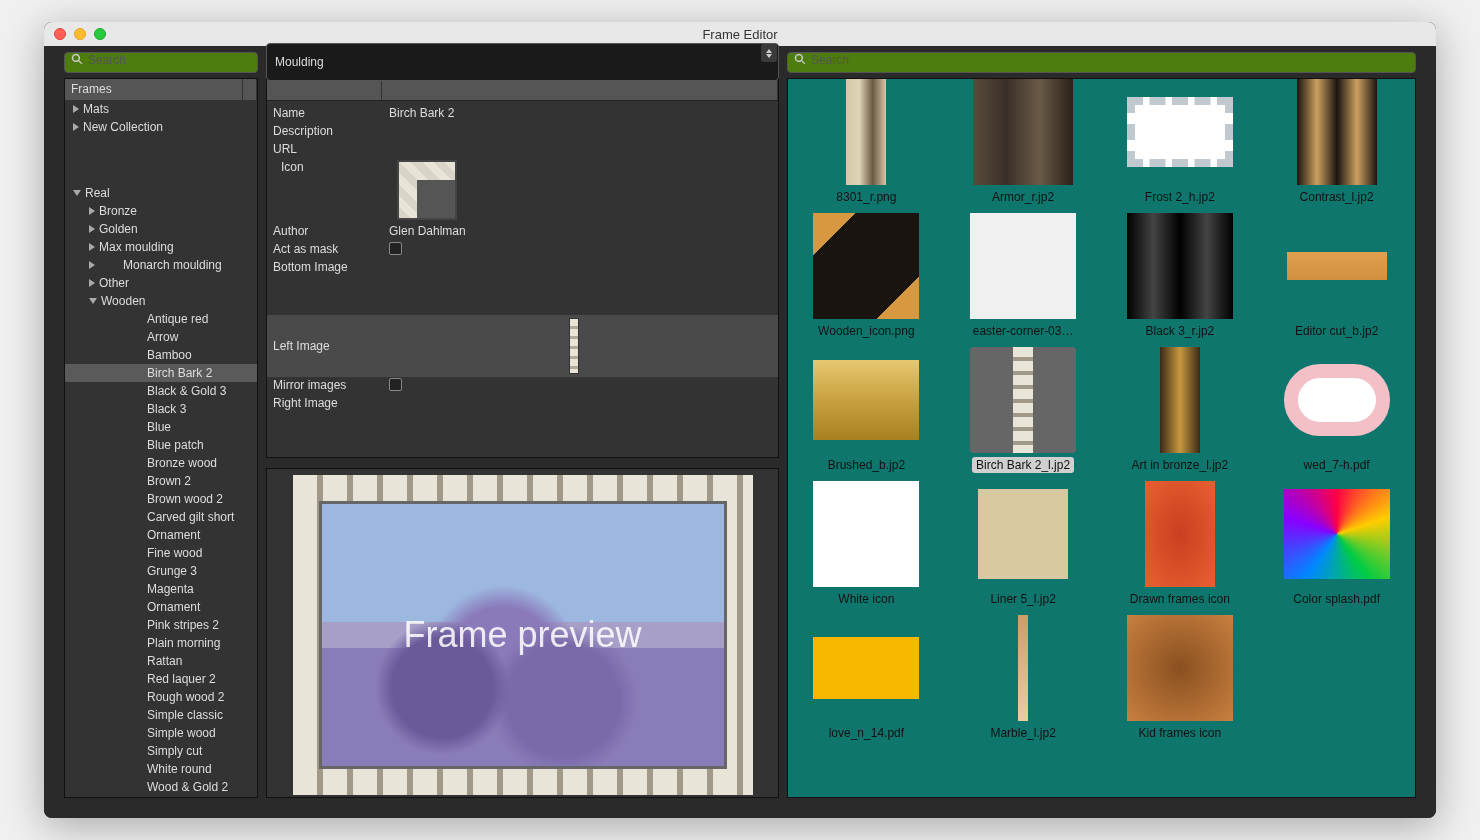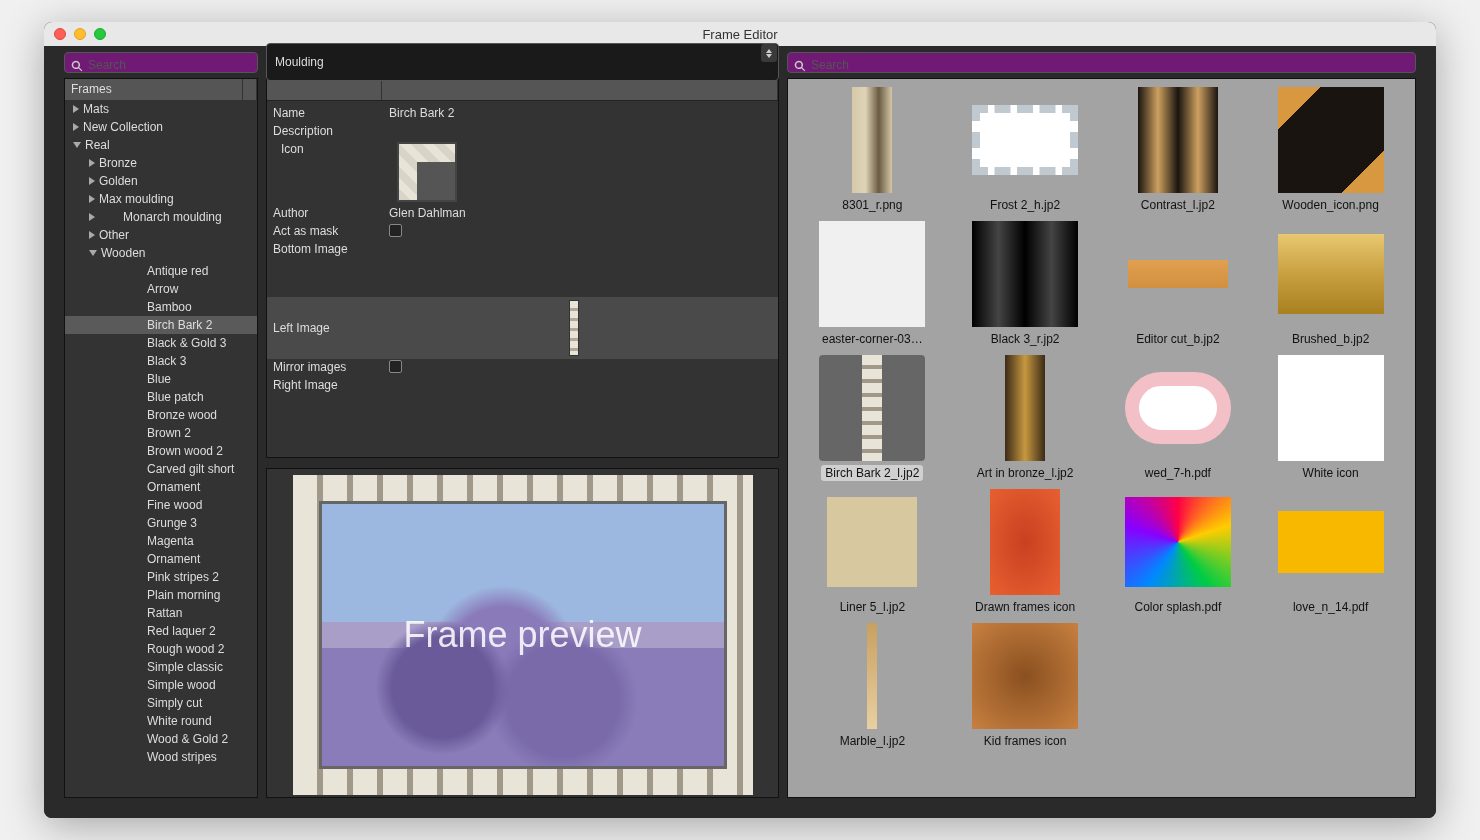--- a/index.html
+++ b/index.html
@@ -6,21 +6,21 @@
 body { background: #f0f0f0; width: 1480px; height: 840px; overflow: hidden; display: flex; align-items: center; justify-content: center; }
 .window { width: 1392px; height: 796px; background: #2a2a2a; border-radius: 8px; box-shadow: 0 8px 40px rgba(0,0,0,0.3); overflow: hidden; display: flex; flex-direction: column; }
 .titlebar { height: 24px; background: #e8e8e8; display: flex; align-items: center; padding: 0 10px; position: relative; }
 .traffic { display: flex; gap: 8px; }
 .tl { width: 12px; height: 12px; border-radius: 50%; }
 .tl.red { background: #ff5f56; border: 0.5px solid #e0443e; }
 .tl.yellow { background: #ffbd2e; border: 0.5px solid #dea123; }
 .tl.green { background: #27c93f; border: 0.5px solid #1aab29; }
 .titletext { position: absolute; left: 50%; transform: translateX(-50%); font-size: 13px; color: #333; }
 .toolbar { height: 32px; background: #2a2a2a; display: flex; gap: 8px; padding: 6px 20px; align-items: center; }
-.search { flex: 0 0 194px; height: 21px; background: #701a75; border: 1px solid #555; border-radius: 4px; display: flex; align-items: flex-end; padding: 0 6px; gap: 5px; }
+.search { flex: 0 0 194px; height: 21px; background: #4d7c0f; border: 1px solid #555; border-radius: 4px; display: flex; align-items: flex-start; padding: 0 6px; gap: 5px; }
 .search.wide { flex: 1; }
 .search svg { width: 12px; height: 12px; fill: #ccc; }
 .search input { background: transparent; border: none; outline: none; color: #ccc; font-size: 12px; flex: 1; }
 .search input::placeholder { color: #555; }
 .dropdown { flex: 0 0 513px; height: 38px; background: #1a1a1a; border: 1px solid #555; border-radius: 4px; display: flex; align-items: center; padding: 0 8px; justify-content: space-between; position: relative; cursor: default; }
 .dropdown span { color: #ddd; font-size: 12px; }
 .dd-arrows { width: 16px; height: 18px; background: #3a3a3a; border-radius: 3px; display: flex; flex-direction: column; align-items: center; justify-content: center; gap: 1px; position: absolute; right: 1px; top: 0; }
 .dd-arrows::before { content: ""; border-left: 3px solid transparent; border-right: 3px solid transparent; border-bottom: 4px solid #ccc; }
 .dd-arrows::after { content: ""; border-left: 3px solid transparent; border-right: 3px solid transparent; border-top: 4px solid #ccc; }
 .content { flex: 1; display: flex; background: #2a2a2a; overflow: hidden; padding: 0 20px 20px 20px; gap: 8px; }
@@ -45,21 +45,21 @@
 .chk { width: 13px; height: 13px; border: 1px solid #888; background: #222; border-radius: 2px; display: inline-block; }
 .icon-prev { width: 60px; height: 60px; background: repeating-linear-gradient(45deg,#d8d4c8 0 8px,#e8e4d8 8px 16px); border: 2px solid #444; position: relative; }
 .icon-prev::after { content:""; position:absolute; inset: 18px 0 0 18px; background:#555; }
 .left-img-row { background: #4a4a4a; min-height: 62px; align-items: center; }
 .strip { width: 10px; height: 56px; background: repeating-linear-gradient(#e8e4d8 0 7px,#b0a898 7px 10px); border: 1px solid #333; margin-left: 180px; }
 .preview { flex: 1; background: #333; border: 1px solid #111; display: flex; align-items: flex-start; justify-content: center; padding: 6px; overflow: hidden; }
 .frame-outer { width: 460px; height: 320px; background: repeating-linear-gradient(90deg,#e8e4d8 0 24px,#a09888 24px 30px); padding: 26px; position: relative; }
 .frame-inner { width: 100%; height: 100%; background: linear-gradient(#9db8e0 0 45%, #a89ec8 45% 55%, #8a7cb8 55%); border: 3px solid #666; display: flex; align-items: center; justify-content: center; position: relative; overflow: hidden; }
 .frame-inner::before { content:""; position:absolute; inset:0; background: radial-gradient(circle at 30% 70%, #6a5a9a 0 15%, transparent 20%), radial-gradient(circle at 60% 75%, #7a6aaa 0 18%, transparent 24%), radial-gradient(circle at 45% 60%, #8a7aba 0 20%, transparent 28%); }
 .preview-text { color: rgba(255,255,255,0.85); font-size: 36px; font-weight: 300; z-index: 2; }
-.gallery { flex: 1; background: #a3a3a3; border: 1px solid #111; overflow-y: auto; padding: 8px; position: relative; }
+.gallery { flex: 1; background: #0f766e; border: 1px solid #111; overflow-y: auto; position: relative; }
 .grid { display: grid; grid-template-columns: repeat(4, 1fr); gap: 8px 0; }
 .gitem { display: flex; flex-direction: column; align-items: center; justify-content: flex-end; cursor: default; }
 .gthumb { width: 106px; height: 106px; display: flex; align-items: center; justify-content: center; }
 .gitem.sel .gthumb { background: #666; border-radius: 4px; }
 .glabel { font-size: 12px; color: #111; margin-top: 4px; text-align: center; padding: 1px 4px; border-radius: 3px; max-width: 130px; white-space: nowrap; overflow: hidden; text-overflow: ellipsis; }
 .gitem.sel .glabel { background: #d0d0d0; }
 .sw { display: inline-block; }
 ::-webkit-scrollbar { width: 14px; }
 ::-webkit-scrollbar-track { background: #2a2a2a; }
 ::-webkit-scrollbar-thumb { background: #555; border-radius: 4px; border: 3px solid #2a2a2a; }
@@ -106,21 +106,21 @@
       </div>
       <div class="tree" id="tree">
           <div class="tree-row" style="padding-left: 8px;">
             <span class="tri right"></span>
             <span>Mats</span>
           </div>
           <div class="tree-row" style="padding-left: 8px;">
             <span class="tri right"></span>
             <span>New Collection</span>
           </div>
-          <div class="tree-row" style="padding-left: 8px;">
+          <div class="tree-row" style="padding-left: 8px; margin-top: 48px;">
             <span class="tri down"></span>
             <span>Real</span>
           </div>
           <div class="tree-row" style="padding-left: 24px;">
             <span class="tri right"></span>
             <span>Bronze</span>
           </div>
           <div class="tree-row" style="padding-left: 24px;">
             <span class="tri right"></span>
             <span>Golden</span>
@@ -264,20 +264,24 @@
         </div>
         <div class="props-body" id="props">
             <div class="prop-row">
               <div class="prop-label">Name</div>
               <div class="prop-val">Birch Bark 2</div>
             </div>
             <div class="prop-row">
               <div class="prop-label">Description</div>
               <div class="prop-val"></div>
             </div>
+            <div class="prop-row">
+              <div class="prop-label">URL</div>
+              <div class="prop-val"></div>
+            </div>
             <div class="prop-row" style="min-height: 64px; margin-left: 8px;">
               <div class="prop-label">Icon</div>
               <div class="prop-val">
                 <div class="icon-prev"></div>
               </div>
             </div>
             <div class="prop-row">
               <div class="prop-label">Author</div>
               <div class="prop-val">Glen Dahlman</div>
             </div>
@@ -321,20 +325,26 @@
     <div class="gallery">
       <div class="grid" id="grid">
           <div class="gitem">
             <div class="gthumb">
               <div class="sw" style="width: 40px; height: 106px; background: linear-gradient(90deg, rgb(212, 200, 168), rgb(224, 212, 184), rgb(106, 90, 66), rgb(212, 200, 168));"></div>
             </div>
             <div class="glabel">8301_r.png</div>
           </div>
           <div class="gitem">
             <div class="gthumb">
+              <div class="sw" style="width: 100px; height: 106px; background: linear-gradient(90deg, rgb(90, 74, 58), rgb(58, 48, 40), rgb(106, 90, 72), rgb(42, 32, 24));"></div>
+            </div>
+            <div class="glabel">Armor_r.jp2</div>
+          </div>
+          <div class="gitem">
+            <div class="gthumb">
               <div class="sw" style="width: 106px; height: 70px; background: rgb(255, 255, 255); border: 8px dashed rgb(192, 200, 208);"></div>
             </div>
             <div class="glabel">Frost 2_h.jp2</div>
           </div>
           <div class="gitem">
             <div class="gthumb">
               <div class="sw" style="width: 80px; height: 106px; background: linear-gradient(90deg, rgb(26, 20, 16), rgb(205, 160, 96), rgb(26, 20, 16), rgb(205, 160, 96), rgb(26, 20, 16));"></div>
             </div>
             <div class="glabel">Contrast_l.jp2</div>
           </div>

